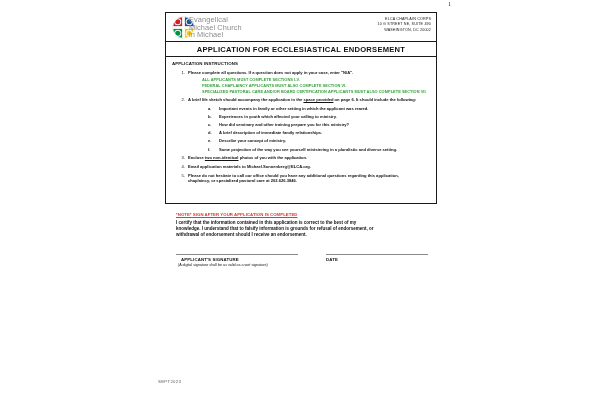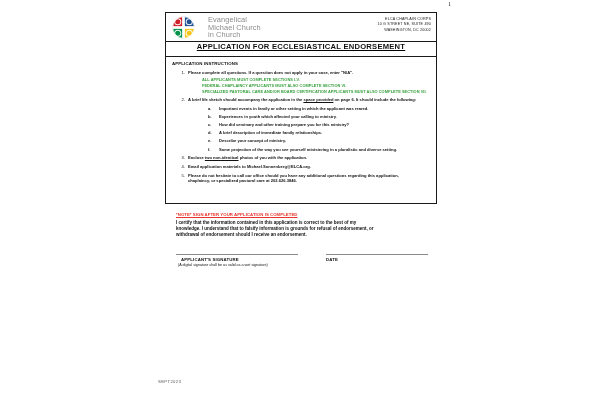--- a/index.html
+++ b/index.html
@@ -51,21 +51,21 @@
   .logo-wrap {
     position: absolute;
     left: 6px;
     top: 3px;
     width: 23px;
     height: 23px;
   }
   .logo-svg { display: block; }
   .brand {
     position: absolute;
-    left: 42px;
+    left: 23px;
     top: 3px;
     line-height: 7.6px;
     color: #8c8c8c;
     font-size: 7.4px;
     letter-spacing: 0.1px;
     font-family: "Liberation Sans", sans-serif;
   }
   .brand div { white-space: nowrap; }
   .address {
     position: absolute;
@@ -79,22 +79,22 @@
     font-family: "Liberation Sans", sans-serif;
   }
   .address div { white-space: nowrap; }
   
   .title-band {
     position: relative;
     height: 15px;
     border-bottom: 1.1px solid #1a1a1a;
     box-sizing: border-box;
     display: flex;
+    align-items: center;
     justify-content: center;
-    text-decoration: underline;
   }
   .form-title {
     font-size: 7.6px;
     font-weight: bold;
     color: #111;
     letter-spacing: 0.25px;
     white-space: nowrap;
   }
   
   .body-area {
@@ -261,21 +261,21 @@
             <rect x="17.6" y="0" width="4.8" height="40" fill="#ffffff"></rect>
             <rect x="0" y="17.6" width="40" height="4.8" fill="#ffffff"></rect>
           </g>
           <circle cx="20" cy="20" r="19" fill="none" stroke="#ffffff" stroke-width="1.6"></circle>
         </svg>
       </div>
 
       <div class="brand">
         <div>Evangelical</div>
         <div>Michael Church</div>
-        <div>in Church</div>
+        <div>in Michael</div>
       </div>
 
       <div class="address">
         <div>ELCA CHAPLAIN CORPS</div>
         <div>10 G STREET NE, SUITE 490</div>
         <div>WASHINGTON, DC 20002</div>
       </div>
     </div>
 
     <div class="title-band">

